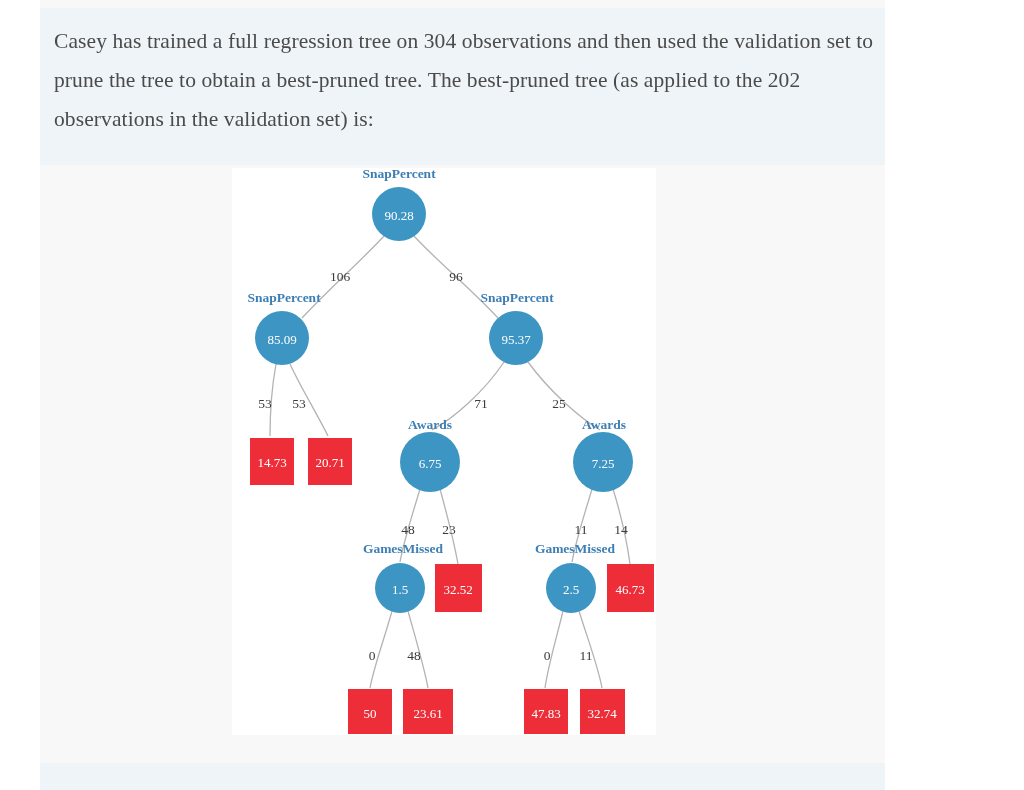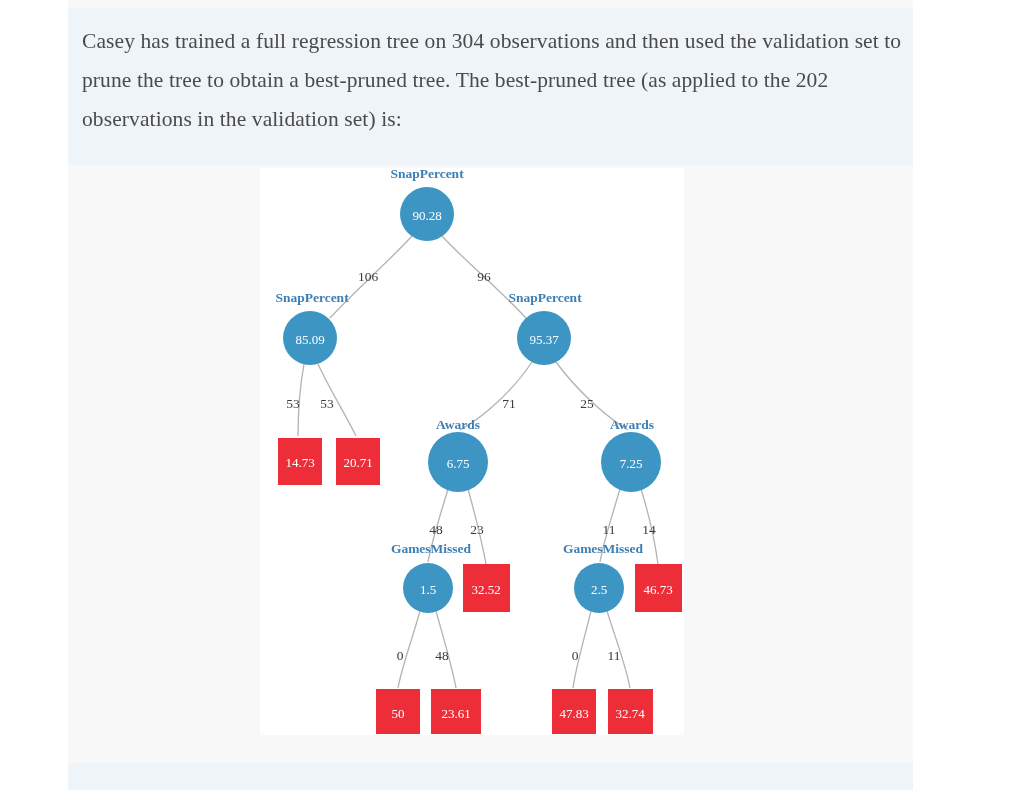--- a/index.html
+++ b/index.html
@@ -13,21 +13,20 @@
     position: relative;
     overflow: hidden;
     font-family: "Liberation Serif", "DejaVu Serif", serif;
   }
 
   
   #page-root {
     position: absolute;
     inset: 0;
     background: #ffffff;
-    margin-left: 28px;
   }
 
   
   #content-column {
     position: absolute;
     left: 40px;
     top: 0px;
     width: 845px;
     height: 790px;
     background: #f8f8f9;

